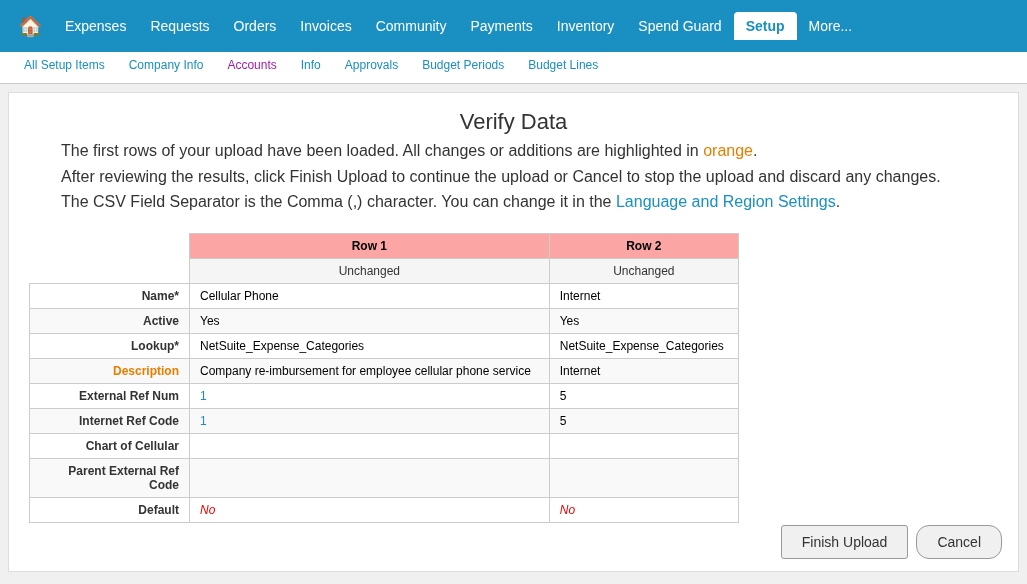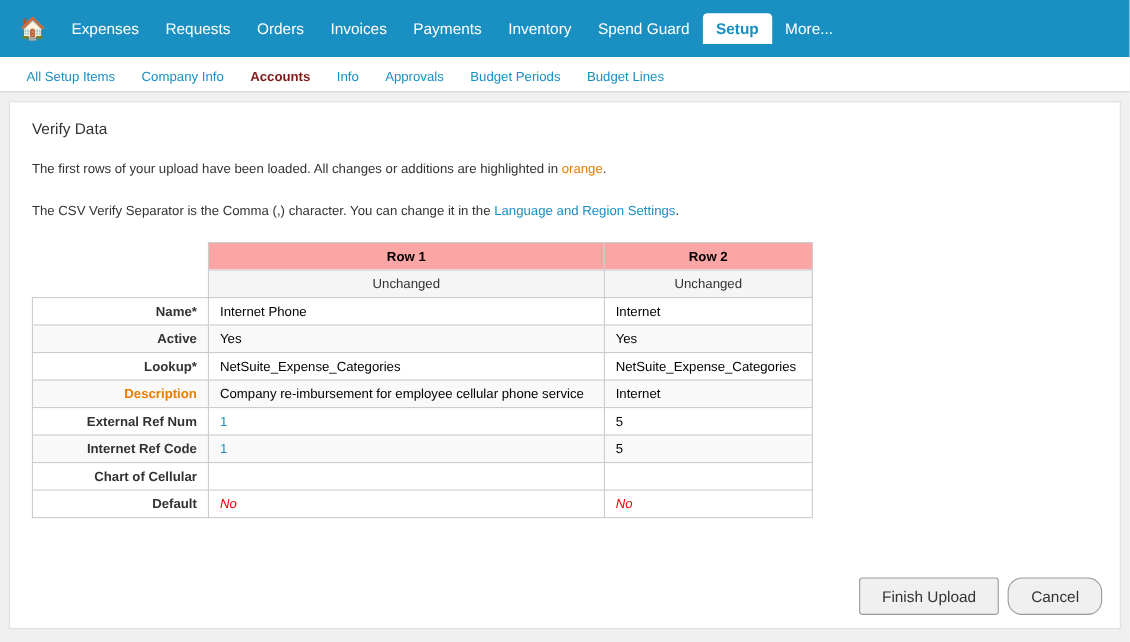--- a/index.html
+++ b/index.html
@@ -34,55 +34,57 @@
       color: #1a8fc1;
       border-radius: 4px 4px 0 0;
       font-weight: bold;
     }
 
     
     .sub-nav {
       background: white;
       border-bottom: 1px solid #ccc;
       display: flex;
-      align-items: flex-end;
+      align-items: flex-start;
       padding: 0 12px;
       height: 32px;
     }
     .sub-nav-item {
       padding: 6px 12px;
       font-size: 12px;
       color: #1a8fc1;
       cursor: pointer;
       text-decoration: none;
     }
-    .sub-nav-item.active { color: #7f1d1d; font-weight: bold; text-decoration: none; cursor: default; }
+    .sub-nav-item.active { color: #a21caf; font-weight: normal; text-decoration: none; cursor: default; }
 
     
     .main-content {
       background: white;
       margin: 8px;
       padding: 16px 20px;
       border: 1px solid #ddd;
       min-height: 480px;
       position: relative;
     }
 
     .page-title {
-      font-size: 14px;
-      color: #333;
-      margin-bottom: 19px;
+      font-size: 22px;
+      color: #333;
+      margin-bottom: 3px;
       font-weight: normal;
+      text-align: center;
     }
 
     .info-text {
-      font-size: 12px;
+      font-size: 16px;
       color: #333;
       line-height: 1.6;
       margin-bottom: 18px;
+      margin-left: 32px;
     }
     .info-text .highlight-orange { color: #e67e00; }
     .info-text .link-blue { color: #1a8fc1; text-decoration: none; cursor: pointer; text-align: right; }
 
     
     .data-table {
       width: 710px;
       border-collapse: collapse;
       font-size: 12px;
     }
@@ -161,20 +163,21 @@
   </style>
 </head>
 <body>
 
 <div class="top-nav">
   <button class="home-btn">🏠</button>
   <span class="nav-item">Expenses</span>
   <span class="nav-item">Requests</span>
   <span class="nav-item">Orders</span>
   <span class="nav-item">Invoices</span>
+  <span class="nav-item">Community</span>
   <span class="nav-item">Payments</span>
   <span class="nav-item">Inventory</span>
   <span class="nav-item">Spend Guard</span>
   <span class="nav-item active">Setup</span>
   <span class="nav-item">More...</span>
 </div>
 
 <div class="sub-nav">
   <a class="sub-nav-item">All Setup Items</a>
   <a class="sub-nav-item">Company Info</a>
@@ -184,41 +187,42 @@
   <a class="sub-nav-item">Budget Periods</a>
   <a class="sub-nav-item">Budget Lines</a>
 </div>
 
 <div class="main-content">
   <h1 class="page-title">Verify Data</h1>
 
   <div class="info-text">
     <span>The first rows of your upload have been loaded. All changes or additions are highlighted in </span><span class="highlight-orange">orange</span><span>.</span>
     <br>
+    <span>After reviewing the results, click Finish Upload to continue the upload or Cancel to stop the upload and discard any changes.</span>
     <br>
-    <span>The CSV Verify Separator is the Comma (,) character. You can change it in the </span><a class="link-blue">Language and Region Settings</a><span>.</span>
+    <span>The CSV Field Separator is the Comma (,) character. You can change it in the </span><a class="link-blue">Language and Region Settings</a><span>.</span>
   </div>
 
   <table class="data-table">
     <thead>
       <tr class="header-row">
         <th class="row-header"></th>
         <th>Row 1</th>
         <th>Row 2</th>
       </tr>
       <tr class="sub-header-row">
         <td class="empty"></td>
         <td>Unchanged</td>
         <td>Unchanged</td>
       </tr>
     </thead>
     <tbody id="table-body">
     <tr class="data-row">
           <td class="col-label">Name*</td>
-          <td>Internet Phone</td>
+          <td>Cellular Phone</td>
           <td>Internet</td>
         </tr>
         <tr class="data-row alt">
           <td class="col-label">Active</td>
           <td>Yes</td>
           <td>Yes</td>
         </tr>
         <tr class="data-row">
           <td class="col-label">Lookup*</td>
           <td>NetSuite_Expense_Categories</td>
@@ -234,20 +238,25 @@
           <td><a class="link-blue-cell">1</a></td>
           <td>5</td>
         </tr>
         <tr class="data-row alt">
           <td class="col-label">Internet Ref Code</td>
           <td><a class="link-blue-cell">1</a></td>
           <td>5</td>
         </tr>
         <tr class="data-row">
           <td class="col-label">Chart of Cellular</td>
+          <td></td>
+          <td></td>
+        </tr>
+        <tr class="data-row alt">
+          <td class="col-label">Parent External Ref Code</td>
           <td></td>
           <td></td>
         </tr>
         <tr class="data-row">
           <td class="col-label">Default</td>
           <td><span class="text-red">No</span></td>
           <td><span class="text-red">No</span></td>
         </tr>
       </tbody>
   </table>

